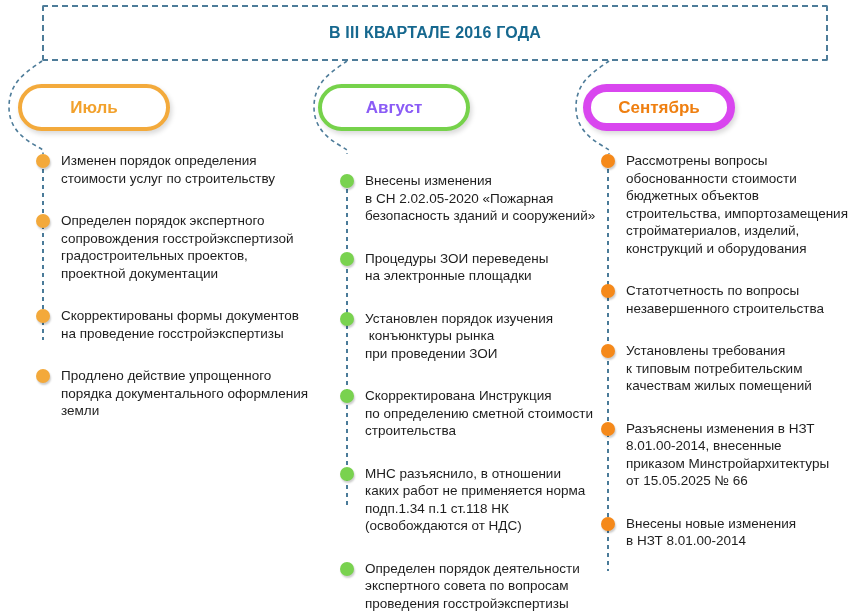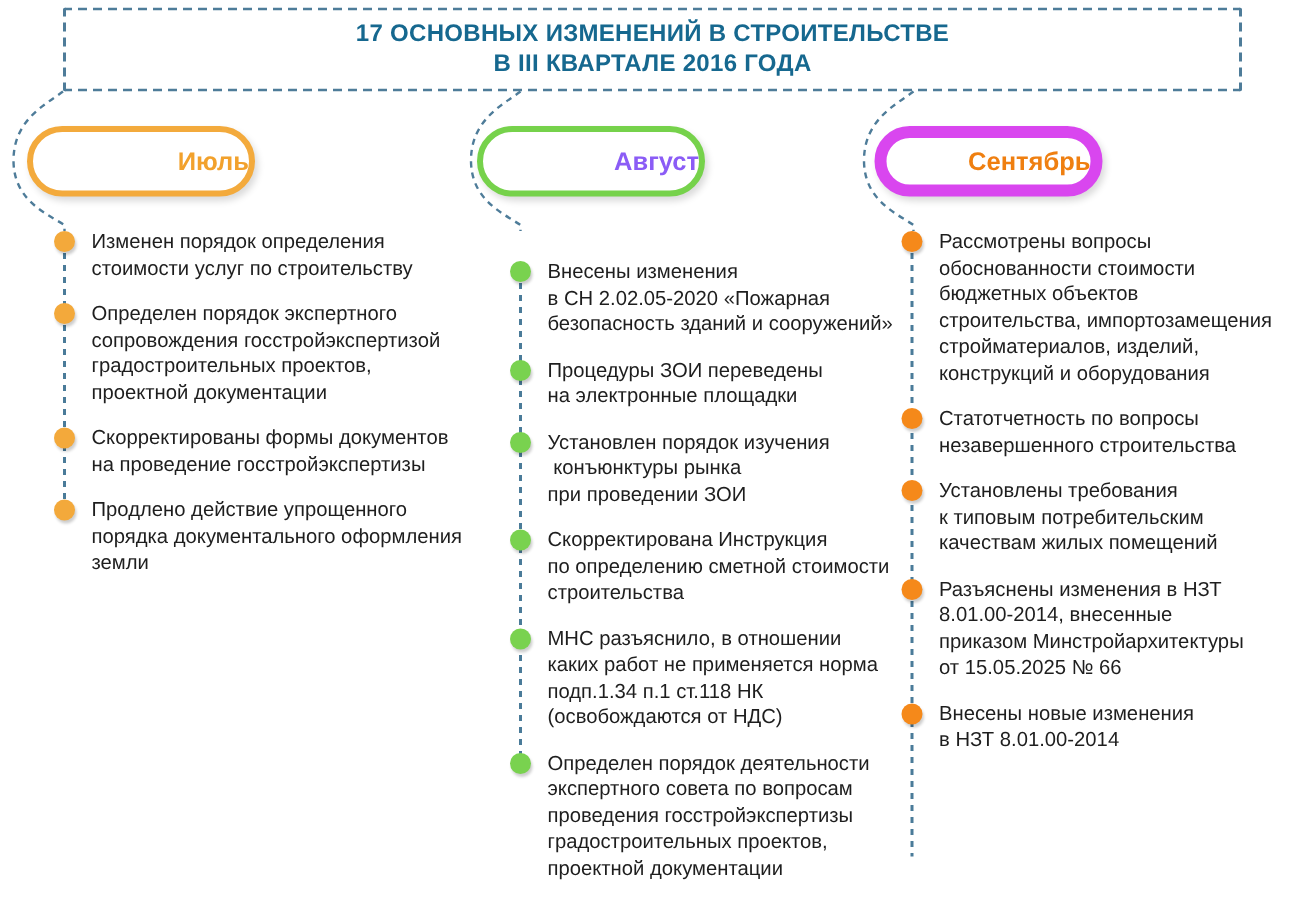--- a/index.html
+++ b/index.html
@@ -16,59 +16,58 @@
   .title-line{
     color:#16688f;font-size:16px;font-weight:bold;line-height:20px;letter-spacing:.2px;
     text-align:center;white-space:nowrap;
   }
   
   .connectors{position:absolute;left:0;top:0;width:864px;height:616px;pointer-events:none;}
   .connectors path{fill:none;stroke:#4e7c99;stroke-width:1.6;stroke-dasharray:4 3.5;}
   
   .pill{
     position:absolute;top:84px;width:152px;height:47px;box-sizing:border-box;background:#fff;
-    border-radius:26px;display:flex;align-items:center;justify-content:flex-end;
+    border-radius:26px;display:flex;align-items:center;justify-content:center;
     box-shadow:2px 3px 5px rgba(0,0,0,.15);z-index:3;
   }
   .pill-label{font-size:17px;font-weight:bold;}
   .pill.july{left:18px;border:4px solid #f3aa3c;}
   .pill.july .pill-label{color:#f2a12c;}
   .pill.august{left:318px;border:4px solid #76d24b;}
   .pill.august .pill-label{color:#8b5cf6;}
   .pill.september{left:583px;border:8px solid #d946ef;}
   .pill.september .pill-label{color:#ef7f10;}
   
   .column{position:absolute;top:146px;}
   .column.july{left:36px;width:285px;}
   .column.august{left:340px;width:275px;margin-top:20px;}
   .column.september{left:601px;width:260px;}
   .vline{position:absolute;left:6px;top:15px;width:2px;
     background:repeating-linear-gradient(180deg,#4a7b99 0 4px,transparent 4px 8px);}
   .column.july .vline{height:179px;}
   .column.august .vline{height:328px;}
   .column.september .vline{height:410px;}
-  .items{position:relative;display:flex;flex-direction:column;gap:13px;padding-top:6px;}
+  .items{position:relative;display:flex;flex-direction:column;gap:25px;padding-top:6px;}
   .item{display:flex;align-items:flex-start;}
   .dot{width:14px;height:14px;border-radius:50%;margin-top:2px;flex:none;
     box-shadow:1px 2px 2px rgba(0,0,0,.2);}
   .column.july .dot{background:#f3a93b;}
   .column.august .dot{background:#79d24f;}
   .column.september .dot{background:#f5891a;}
   .item-text{
     margin-left:11px;color:#1e1e1e;font-size:13.5px;line-height:17.5px;
     white-space:pre-wrap;
   }
 </style>
 </head>
 <body>
 
 <div class="canvas">
 
   <div class="title-box">
-    <div class="title-line">17 ОСНОВНЫХ ИЗМЕНЕНИЙ В СТРОИТЕЛЬСТВЕ</div>
     <div class="title-line">В III КВАРТАЛЕ 2016 ГОДА</div>
   </div>
 
   <svg class="connectors" viewBox="0 0 864 616">
     <path d="M42,61 C30,70 9,80 9,107 C9,133 30,142 43,150 L43,154"></path>
     <path d="M347,61 C335,70 314,80 314,107 C314,133 335,142 347,150 L347,154"></path>
     <path d="M609,61 C597,70 576,80 576,107 C576,133 597,142 609,150 L609,154"></path>
   </svg>
 
   <div class="pill july">

